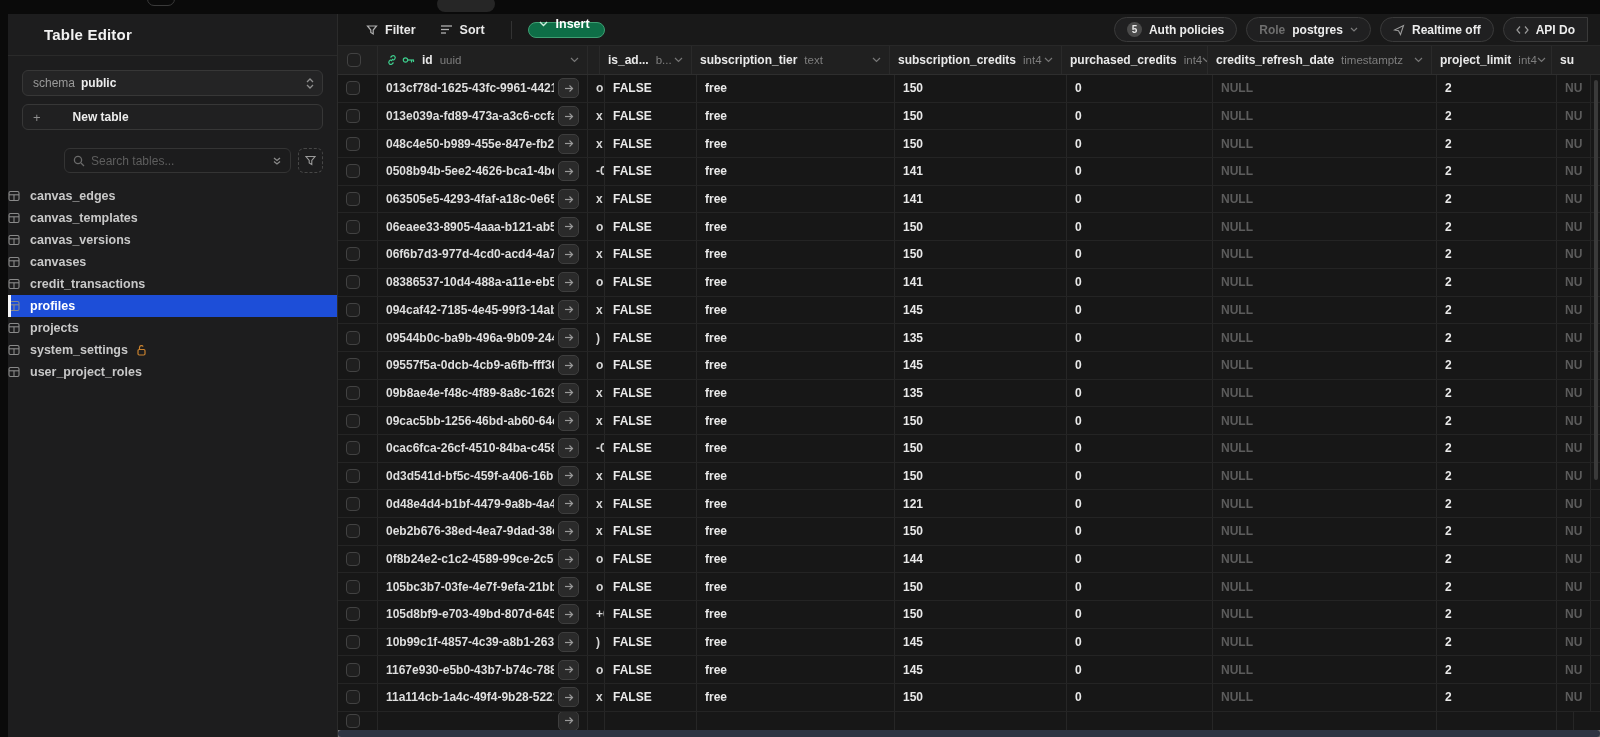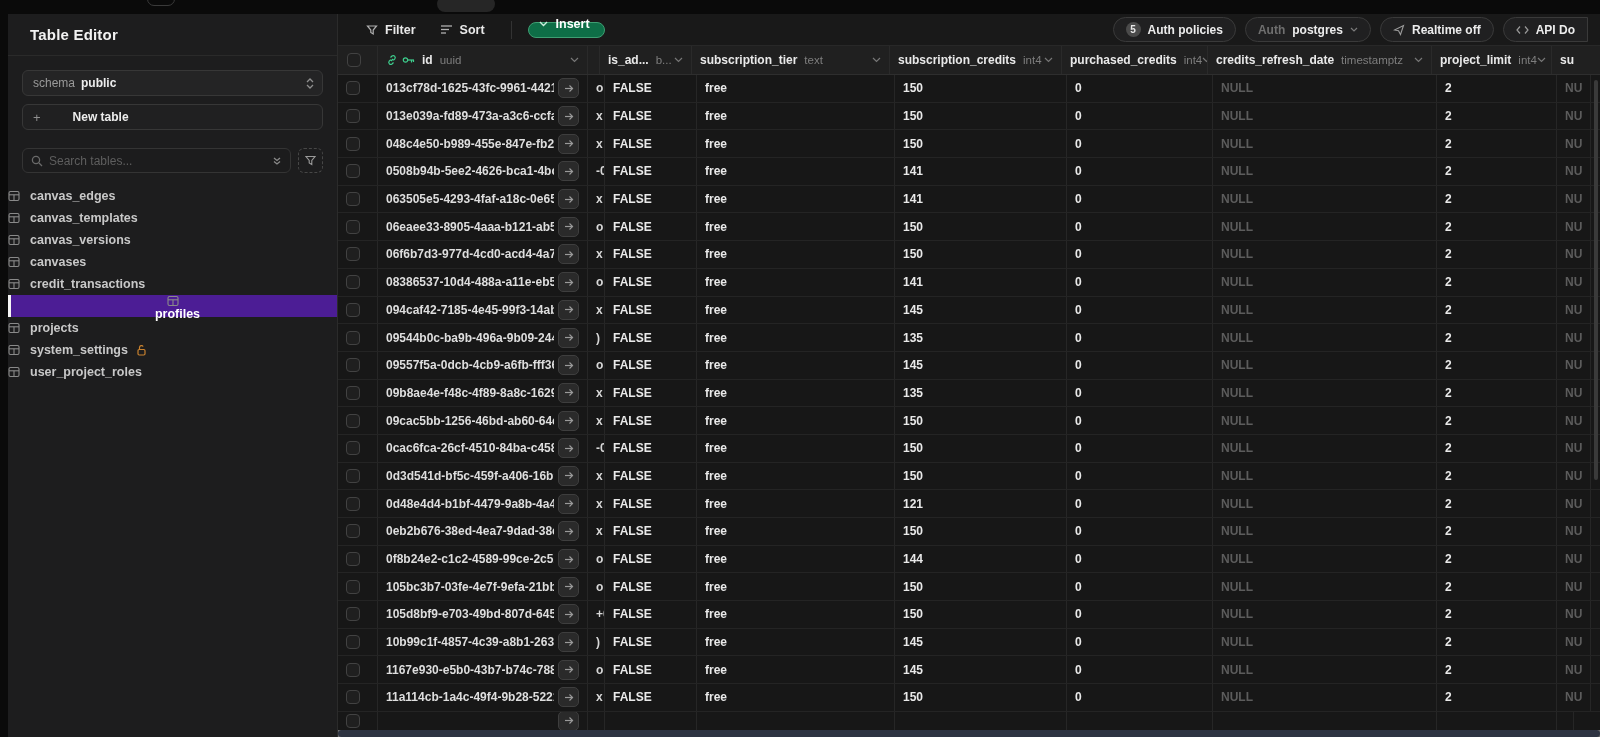--- a/index.html
+++ b/index.html
@@ -16,45 +16,45 @@
   .app { position:absolute; left:0; top:14px; width:1600px; height:723px; display:flex; }
 
   
   .rail { width:8px; background:#0a0a0a; flex:none; }
 
   
   .sidebar { width:330px; flex:none; background:#1d1d1e; border-right:1px solid #2b2b2b;
     display:flex; flex-direction:column; position:relative; }
   .sb-header { height:42px; border-bottom:1px solid #2a2a2a; display:flex; align-items:center;
     padding:0 22px; flex:none; }
-  .sb-title { color:#f2f2f2; font-size:15px; font-weight:700; letter-spacing:.2px; }
+  .sb-title { color:#f2f2f2; font-size:15px; font-weight:700; letter-spacing:.2px;margin-left:14px; }
   .sb-controls { padding:14px 14px 6px 14px; }
   .schema-select { height:26px; background:#242425; border:1px solid #373737; border-radius:6px;
     display:flex; align-items:center; padding:0 8px 0 10px; margin-bottom:8px; cursor:pointer; }
   .schema-label { color:#9a9a9a; font-size:12px; margin-right:6px; }
   .schema-value { color:#ededed; font-size:12px; font-weight:700; }
   .updown { margin-left:auto; display:flex; flex-direction:column; gap:1px; }
   .new-table-btn { height:26px; background:#202021; border:1px solid #373737; border-radius:6px;
     display:flex; align-items:center; padding:0 10px; cursor:pointer; width:100%; }
   .plus-glyph { color:#8f8f8f; font-size:13px; margin-right:8px; line-height:1; }
   .new-table-label { color:#ededed; font-size:12px; font-weight:700;padding-left:24px; }
-  .search-row { display:flex; gap:7px; padding:12px 14px 10px 14px; }
+  .search-row { display:flex; gap:7px; padding:12px 14px 10px 14px;margin-left:42px; }
   .search-box { flex:1; height:25px; border:1px solid #343434; border-radius:6px; background:#1c1c1d;
     display:flex; align-items:center; padding:0 8px; }
   .search-input { flex:1; background:transparent; border:none; outline:none; color:#bdbdbd;
     font-size:12px; margin-left:6px; font-family:"Liberation Sans", sans-serif; }
   .search-input::placeholder { color:#5e5e5e; }
   .filter-tables-btn { width:25px; height:25px; border:1px dashed #474747; border-radius:6px;
     background:transparent; display:flex; align-items:center; justify-content:center; cursor:pointer; }
 
   .table-list { flex:1; overflow:hidden; padding-top:2px; }
   .tbl-item { height:22px; display:flex; align-items:center; cursor:pointer;
     position:relative; }
   .tbl-item .tbl-name { color:#c8c8c8; font-size:12.5px; font-weight:600; margin-left:10px; }
-  .tbl-item.selected { background:#4c1d95;flex-direction:column; }
+  .tbl-item.selected { background:#1d4ed8; }
   .tbl-item.selected::before { content:""; position:absolute; left:0; top:0; bottom:0; width:3px;
     background:#f5f5f5; }
   .tbl-item.selected .tbl-name { color:#ffffff; font-weight:700; }
   .tbl-icon { flex:none; }
   .lock-icon { margin-left:8px; }
 
   
   .main { flex:1; display:flex; flex-direction:column; min-width:0; position:relative;
     background:#737373; }
   .toolbar { height:32px; flex:none; background:#191919; border-bottom:1px solid #282828;
@@ -295,21 +295,21 @@
           </svg>
         <span class="insert-label">Insert</span>
       </div>
 
       <div class="tb-right">
         <div class="pill">
           <span class="count-badge">5</span>
           <span class="pill-label">Auth policies</span>
         </div>
         <div class="pill">
-          <span class="pill-dim">Auth</span>
+          <span class="pill-dim">Role</span>
           <span class="pill-label">postgres</span>
           <svg width="8" height="5" viewBox="0 0 8 5">
               <polyline points="1,1 4,4 7,1" fill="none" stroke="#7a7a7a" stroke-width="1.2"></polyline>
             </svg>
         </div>
         <div class="pill">
           <svg width="12" height="12" viewBox="0 0 12 12">
               <path d="M1.5 6 L10.5 1.5 L7.5 10.5 L5.5 6.8 Z" fill="none" stroke="#9a9a9a" stroke-width="1.1"></path>
             </svg>
           <span class="pill-label">Realtime off</span>

